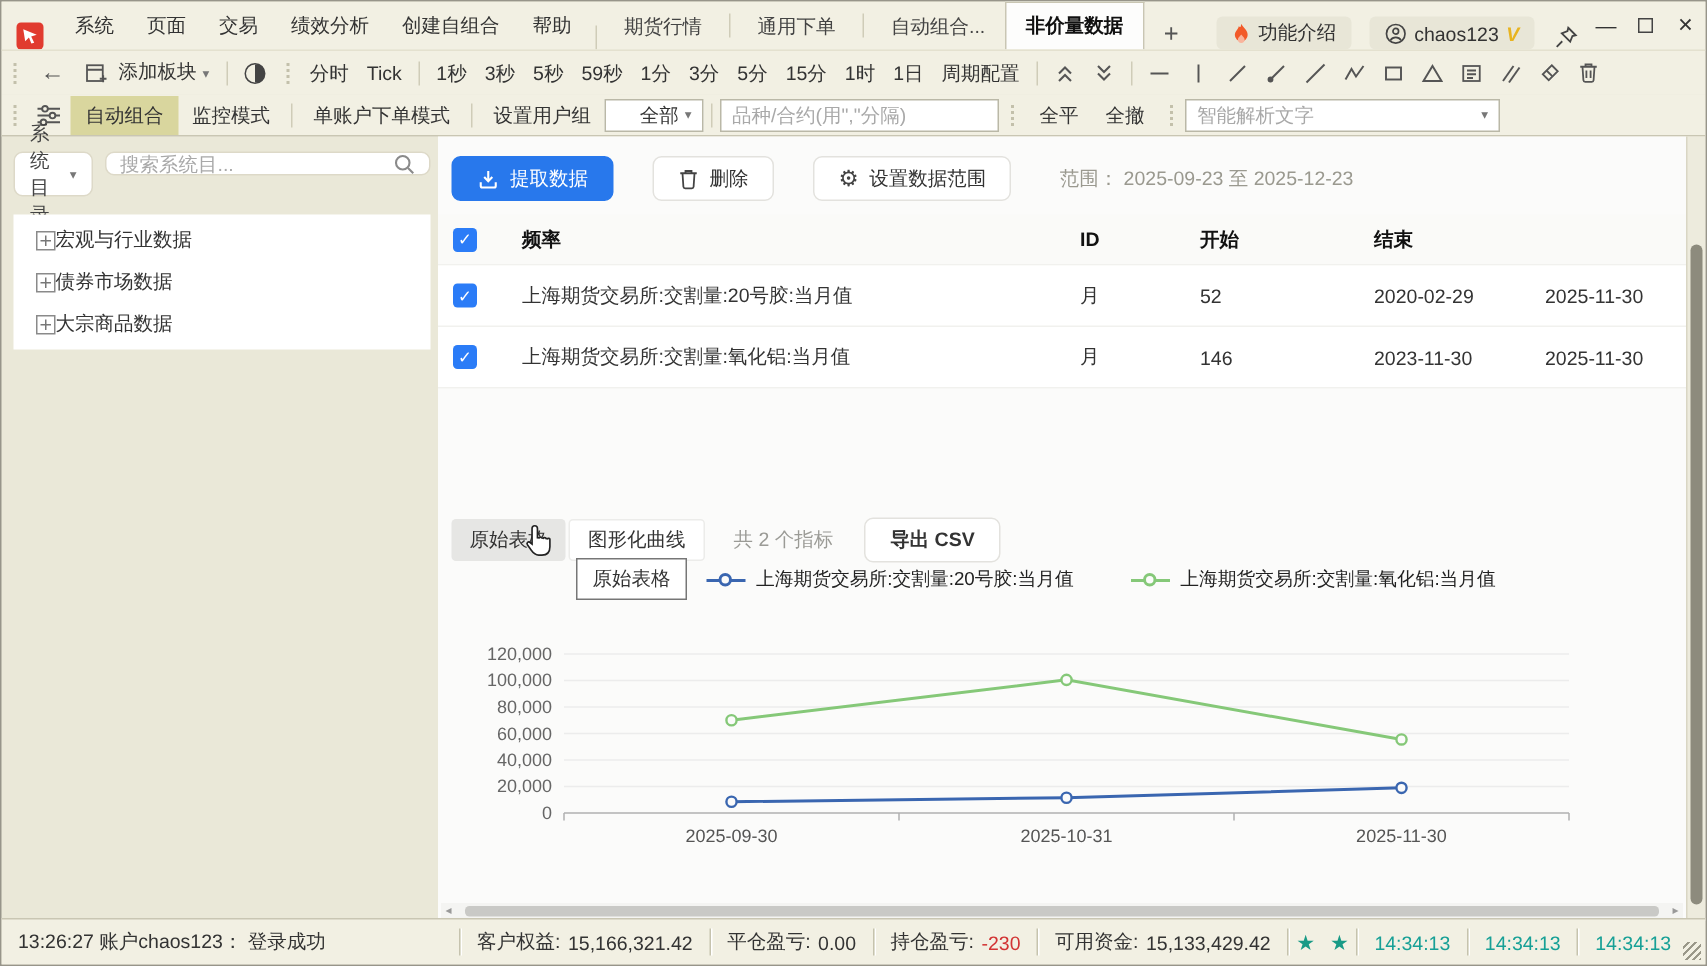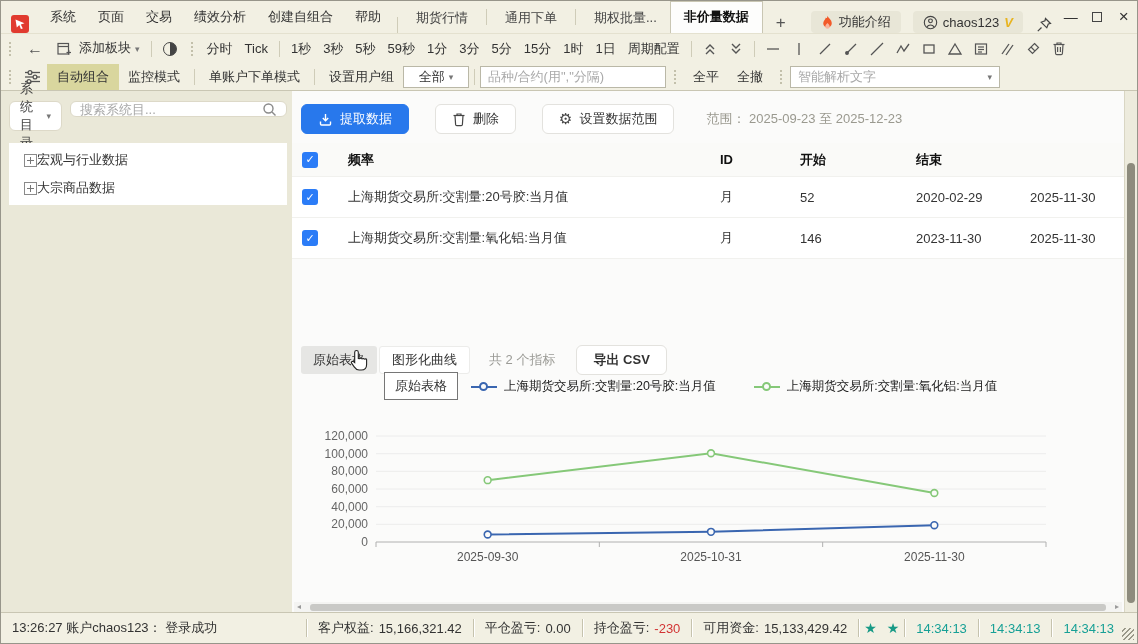--- a/index.html
+++ b/index.html
@@ -35,21 +35,21 @@
           background:repeating-linear-gradient(to bottom,#c3c0ab 0 2px,transparent 2px 4px);
           background-size:2px 14px; background-repeat:no-repeat; background-position:2px 1px; }
   .tbtn { padding:0 6px; line-height:30px; white-space:nowrap; }
   .ticon { width:26px; height:30px; display:flex; justify-content:center; align-items:center; flex:none; }
   .back { font-size:16px; color:#555; padding:0 8px; }
   .caret { font-size:9px; color:#777; margin-left:4px; }
   #period-list, #mode-list, #tool-list { display:flex; align-items:center; }
   .khaki { background:var(--khaki,#d9d69e); padding:4px 10px; margin-left:2px; }
   .t3btn { padding:4px 9px; white-space:nowrap; }
   .box-select { height:22px; background:#fff; border:1px solid #bab8a7; display:flex;
-                align-items:center; justify-content:center; padding:0 7px; color:#333; }
+                align-items:center; justify-content:flex-end; padding:0 7px; color:#333; }
   input.box { height:22px; border:1px solid #bab8a7; padding:0 7px; background:#fff; font:inherit; color:#333; }
   input::placeholder { color:#a9a9a9; }
   .halfcircle { width:14px; height:14px; border-radius:50%; border:1.4px solid #444;
                 background:linear-gradient(90deg,transparent 50%,#444 50%); }
 
   
   .sidebar-controls { position:absolute; left:8px; top:100px; width:278px; display:flex; gap:8px; }
   .sb-select { width:106px; height:30px; background:#fff; border:1px solid #ddd9c8; border-radius:6px;
                display:flex; align-items:center; justify-content:space-between; padding:0 10px; color:#444; }
   .sb-search { flex:1; height:16px; background:#fff; border:1px solid #ddd9c8; border-radius:6px;
@@ -136,21 +136,21 @@
         <div class="menu-item">绩效分析</div>
         <div class="menu-item">创建自组合</div>
         <div class="menu-item">帮助</div>
       </div>
     <span class="vsep"></span>
     <div id="tab-list" style="display:flex;align-items:center">
         <div class="tab">期货行情</div>
         <span class="vsep"></span>
         <div class="tab">通用下单</div>
         <span class="vsep"></span>
-        <div class="tab">期权批量...</div>
+        <div class="tab">自动组合...</div>
         <div class="tab active">非价量数据</div>
       </div>
     <div class="tab-plus">+</div>
     <div class="spacer"></div>
 
     <div class="pill">
       <svg width="13" height="15" viewBox="0 0 14 16">
           <path d="M7 .8C8 3.6 11.6 4.8 11.6 8.9a4.6 4.6 0 0 1-9.2 0C2.4 6.2 4.8 5 5.2 2.6 6 3.4 6.6 4 7 .8z" fill="#f25a29"></path>
           <path d="M7 14.6a2.4 2.4 0 0 1-2.4-2.4C4.6 10.6 6.1 10 7 8.6c.9 1.4 2.4 2 2.4 3.6A2.4 2.4 0 0 1 7 14.6z" fill="#f9b49c"></path>
         </svg>
@@ -347,20 +347,24 @@
       <svg width="15" height="15" viewBox="0 0 15 15" fill="none" stroke="#8a8a8a" stroke-width="1.4">
           <circle cx="6.5" cy="6.5" r="4.5"></circle>
           <line x1="10" y1="10" x2="13.5" y2="13.5"></line>
         </svg>
     </div>
   </div>
   <div class="tree" id="tree-list">
       <div class="tree-item">
         <span class="plusbox"></span>
         <span>宏观与行业数据</span>
+      </div>
+      <div class="tree-item">
+        <span class="plusbox"></span>
+        <span>债券市场数据</span>
       </div>
       <div class="tree-item">
         <span class="plusbox"></span>
         <span>大宗商品数据</span>
       </div>
     </div>
 
   <div class="panel">
 
     <div class="btnrow">

